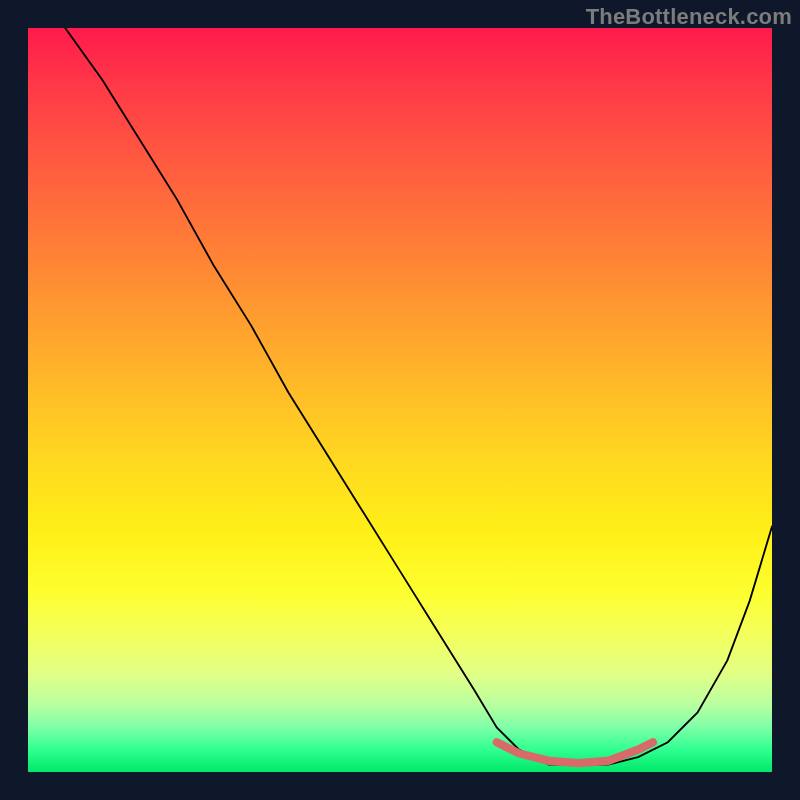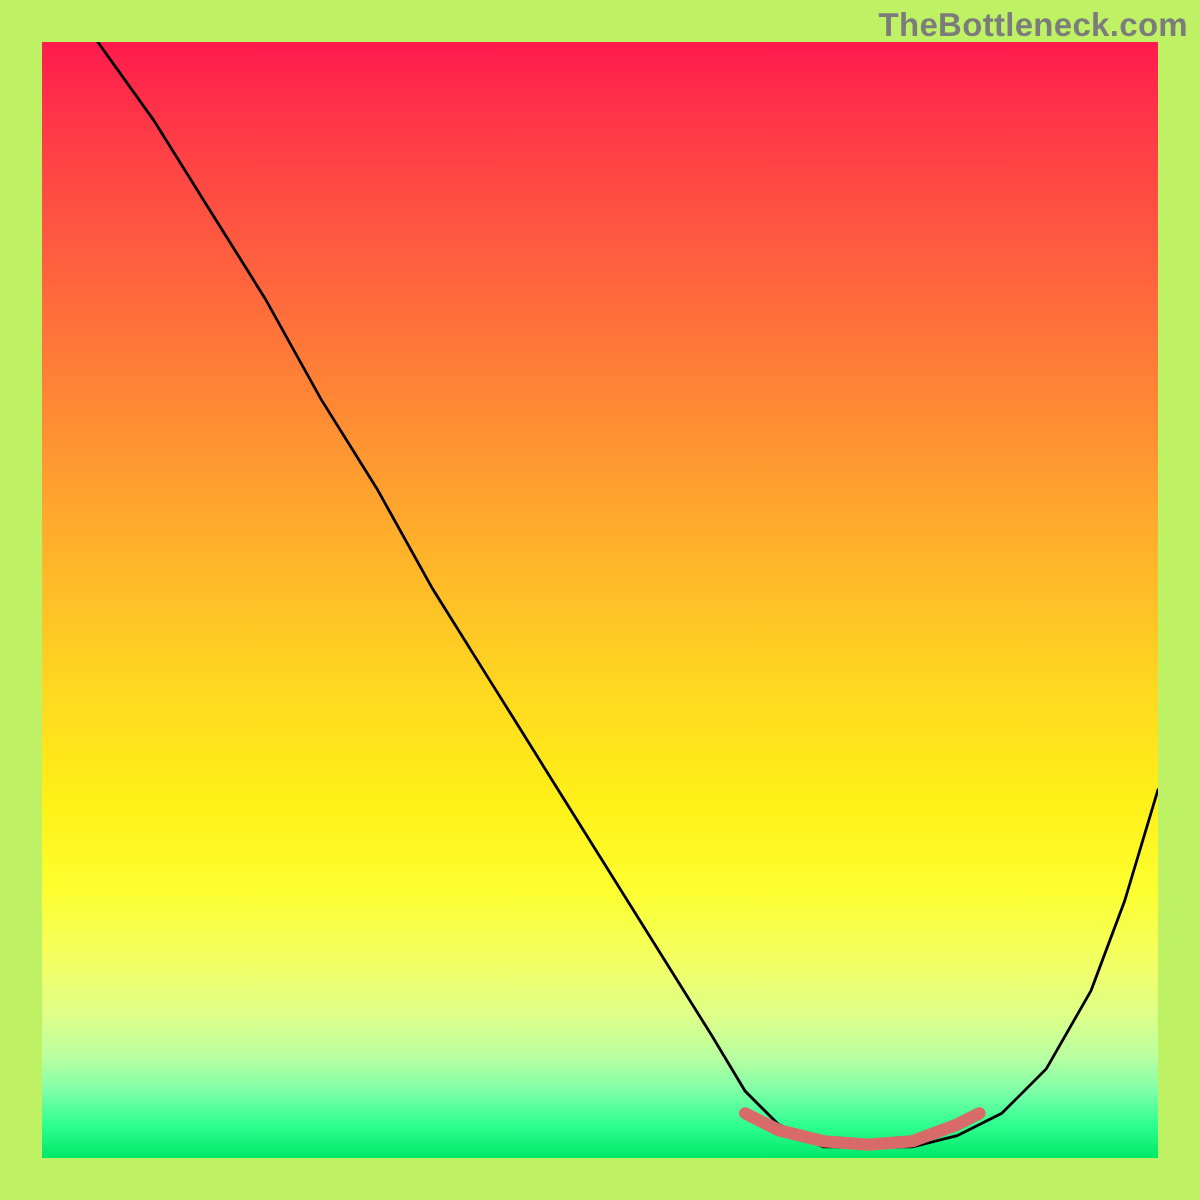--- a/index.html
+++ b/index.html
@@ -1,21 +1,21 @@
 <!DOCTYPE html>
 <html><head>
 <meta charset="utf-8">
 <style>
   * { margin: 0; padding: 0; box-sizing: border-box; }
   html, body { width: 800px; height: 800px; overflow: hidden; background: #000; }
   .frame {
     position: relative;
     width: 800px;
     height: 800px;
-    background: #bef264;
+    background: #0f172a;
   }
   .watermark {
     position: absolute;
     top: 4px;
     right: 8px;
     font-family: Arial, Helvetica, sans-serif;
     font-size: 22px;
     font-weight: 600;
     color: #7c7c7c;
     letter-spacing: 0.2px;

